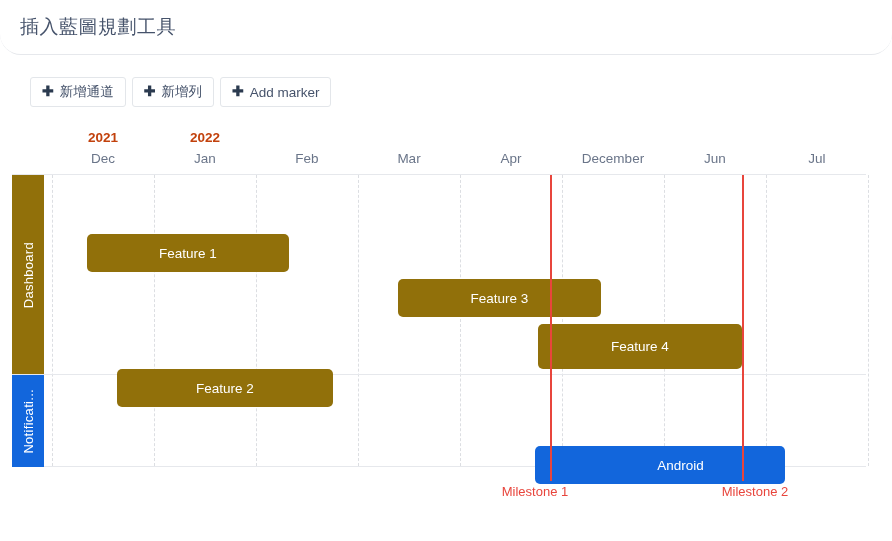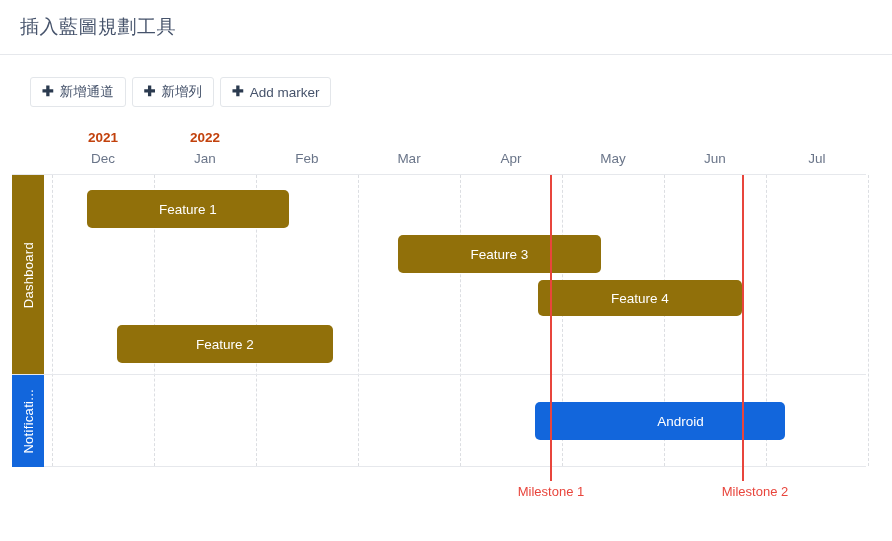--- a/index.html
+++ b/index.html
@@ -16,20 +16,21 @@
   }
 
   
   #app-header {
     height: 55px;
     border-bottom: 1px solid #e6e8ec;
     display: flex;
     align-items: center;
     padding: 0 0 0 20px;
     box-sizing: border-box;
+    border-radius: 21px;
   }
   #page-title {
     font-size: 19px;
     color: #46536b;
     letter-spacing: .5px;
     font-weight: 400;
   }
 
   
   #toolbar {
@@ -161,20 +162,21 @@
     position: absolute;
     border-radius: 5px;
     display: flex;
     align-items: center;
     justify-content: center;
     color: #ffffff;
     font-size: 13.5px;
     box-sizing: border-box;
     cursor: pointer;
     z-index: 3;
+    margin-top: 44px;
   }
 
   
   .milestone-line {
     position: absolute;
     top: 1px;
     width: 2px;
     height: 306px;
     z-index: 4;
   }
@@ -227,21 +229,21 @@
       <div class="axis-col" style="left: 358px;">
         <div class="axis-year"></div>
         <div class="axis-month">Mar</div>
       </div>
       <div class="axis-col" style="left: 460px;">
         <div class="axis-year"></div>
         <div class="axis-month">Apr</div>
       </div>
       <div class="axis-col" style="left: 562px;">
         <div class="axis-year"></div>
-        <div class="axis-month">May</div>
+        <div class="axis-month">December</div>
       </div>
       <div class="axis-col" style="left: 664px;">
         <div class="axis-year"></div>
         <div class="axis-month">Jun</div>
       </div>
       <div class="axis-col" style="left: 766px;">
         <div class="axis-year"></div>
         <div class="axis-month">Jul</div>
       </div>
     </div>
@@ -260,32 +262,32 @@
       <div class="grid-line" style="left: 868px;"></div>
       <div class="lane-head" style="top: 1px; height: 200px; background: rgb(145, 112, 10);">
         <span>Dashboard</span>
       </div>
       <div class="task-bar" style="left: 87px; width: 202px; top: 16px; height: 38px; background: rgb(145, 112, 10);">
         <span>Feature 1</span>
       </div>
       <div class="task-bar" style="left: 398px; width: 203px; top: 61px; height: 38px; background: rgb(145, 112, 10); justify-content: center;">
         <span>Feature 3</span>
       </div>
-      <div class="task-bar" style="left: 538px; width: 204px; top: 106px; height: 36px; background: rgb(145, 112, 10);">
+      <div class="task-bar" style="left: 538px; width: 204px; top: 106px; height: 45px; background: rgb(145, 112, 10);">
         <span>Feature 4</span>
       </div>
       <div class="task-bar" style="left: 117px; width: 216px; top: 151px; height: 38px; background: rgb(145, 112, 10);">
         <span>Feature 2</span>
       </div>
       <div class="lane-head" style="top: 201px; height: 92px; background: rgb(18, 102, 220);">
         <span>Notificati...</span>
       </div>
       <div class="lane-sep" style="top: 200px;"></div>
       <div class="task-bar" style="left: 535px; width: 250px; top: 228px; height: 38px; background: rgb(18, 102, 220); padding-left: 41px;">
         <span>Android</span>
       </div>
       <div class="milestone-line" style="left: 550px; background: rgb(232, 69, 60);"></div>
-      <div class="milestone-label" style="left: 551px; color: rgb(232, 69, 60);">Milestone 1</div>
+      <div class="milestone-label" style="left: 535px; color: rgb(232, 69, 60);">Milestone 1</div>
       <div class="milestone-line" style="left: 742px; background: rgb(232, 69, 60);"></div>
       <div class="milestone-label" style="left: 743px; color: rgb(232, 69, 60); padding-left: 24px;">Milestone 2</div>
     </div>
 
 </div>
 
 </body></html>

